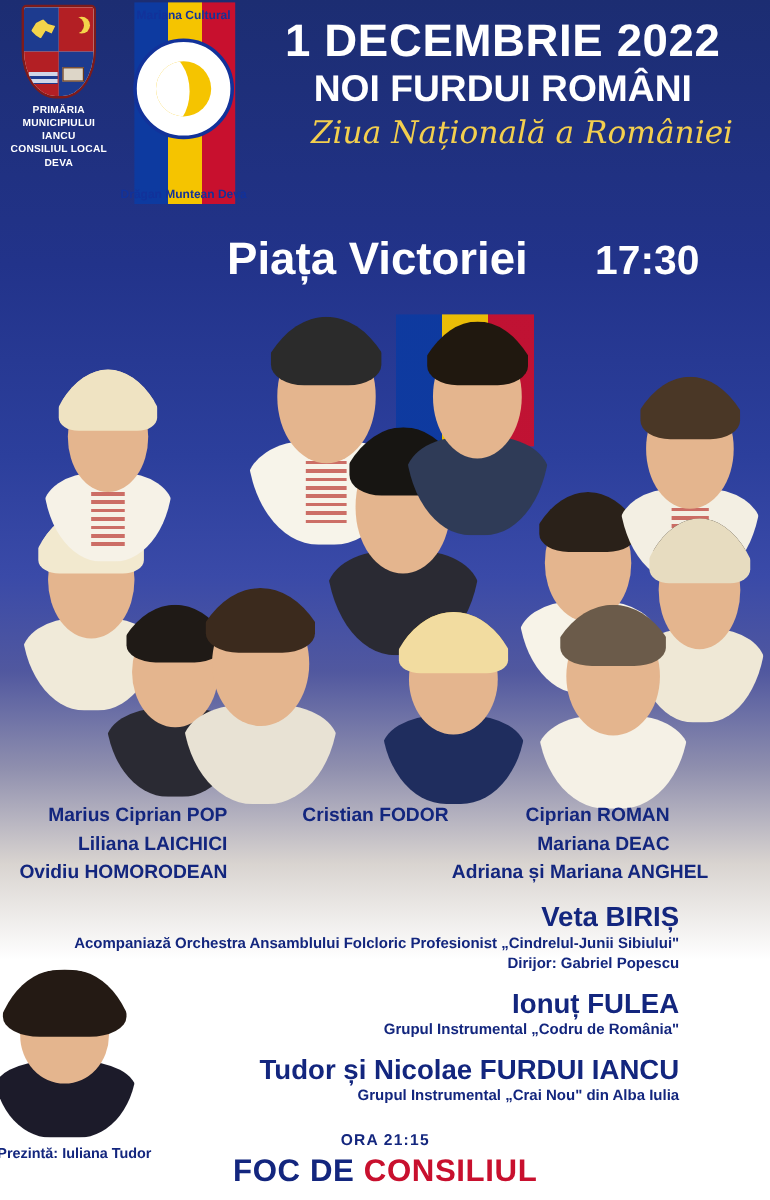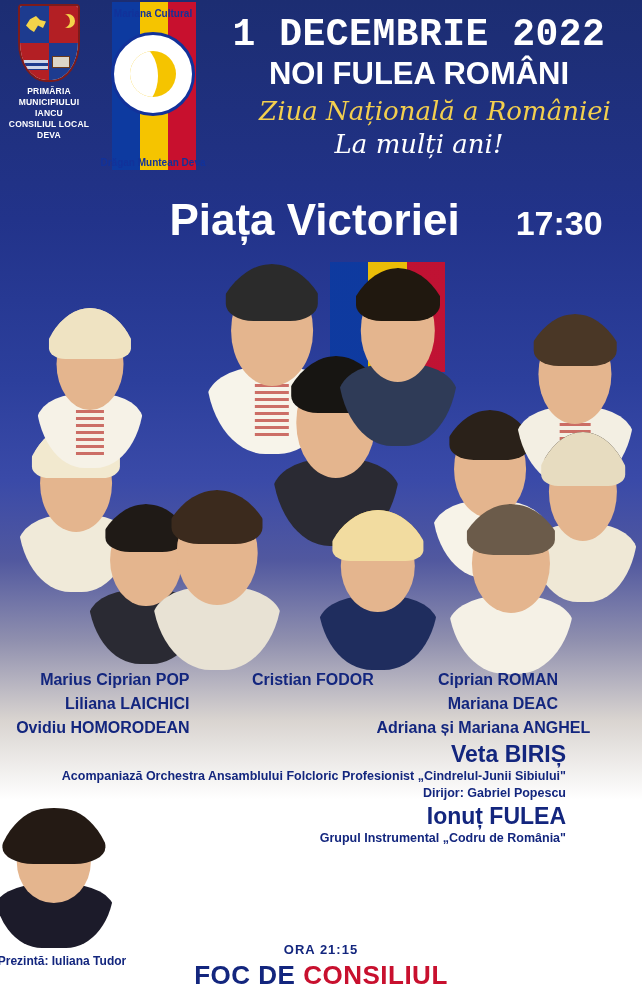--- a/index.html
+++ b/index.html
@@ -170,21 +170,20 @@
     right: 0;
     text-align: center;
     color: #ffffff;
   }
   .h-date {
     font-size: 38px;
     font-weight: bold;
     letter-spacing: .5px;
     line-height: 42px;
     white-space: nowrap;
-    font-family: Liberation Mono, monospace;
   }
   .h-sub {
     font-size: 31px;
     font-weight: bold;
     line-height: 36px;
     white-space: nowrap;
   }
   .h-script1 {
     font-family: "DejaVu Serif", serif;
     font-style: italic;
@@ -208,21 +207,21 @@
     left: 130px;
     right: 0;
     top: 195px;
     display: flex;
     align-items: baseline;
     justify-content: center;
     gap: 56px;
     color: #ffffff;
     white-space: nowrap;
   }
-  .place-name { font-size: 44px; font-weight: bold; }
+  .place-name { font-size: 38px; font-weight: bold; }
   .place-time { font-size: 34px; font-weight: bold; }
 
   
   .flag-band {
     position: absolute;
     left: 330px;
     top: 262px;
     width: 115px;
     height: 110px;
     background: linear-gradient(90deg, #0d3aa0 0 33.33%, #f5c400 33.33% 66.66%, #c8102e 66.66% 100%);
@@ -310,21 +309,21 @@
   .name-col { width: 33%; }
   .nm {
     color: #13267e;
     font-size: 16px;
     font-weight: bold;
     line-height: 24px;
     white-space: nowrap;
   }
   .nm-mid { padding-top: 0; }
 
-  .block { margin-top: 0; }
+  .block { margin-top: 10px; }
   .big-name {
     color: #13267e;
     font-size: 23px;
     font-weight: bold;
     line-height: 28px;
   }
   .sub-line {
     color: #13267e;
     font-size: 12.5px;
     font-weight: bold;
@@ -414,23 +413,22 @@
       <div class="cc-flag"></div>
       <div class="cc-title">Mariana Cultural</div>
       <div class="cc-circle">
         <div class="inner-shape"></div>
       </div>
       <div class="cc-bottom">Drăgan Muntean Deva</div>
     </div>
 
     <div class="header-text">
       <div class="h-date">1 DECEMBRIE 2022</div>
-      <div class="h-sub">NOI FULEA ROMÂNI</div>
+      <div class="h-sub">NOI FURDUI ROMÂNI</div>
       <div class="h-script1">Ziua Națională a României</div>
-      <div class="h-script2">La mulți ani!</div>
     </div>
 
     <div class="place-row">
       <div class="place-name">Piața Victoriei</div>
       <div class="place-time">17:30</div>
     </div>
   </div>
 
   <div class="flag-band"></div>
 
@@ -522,20 +520,24 @@
       <div class="big-name">Veta BIRIȘ</div>
       <div class="sub-line">Acompaniază Orchestra Ansamblului Folcloric Profesionist „Cindrelul-Junii Sibiului"</div>
       <div class="sub-line">Dirijor: Gabriel Popescu</div>
     </div>
 
     <div class="block">
       <div class="big-name">Ionuț FULEA</div>
       <div class="sub-line">Grupul Instrumental „Codru de România"</div>
     </div>
 
+    <div class="block">
+      <div class="big-name">Tudor și Nicolae FURDUI IANCU</div>
+      <div class="sub-line">Grupul Instrumental „Crai Nou" din Alba Iulia</div>
+    </div>
   </div>
 
   <div class="presenter">
     <div class="p-img">
       <div class="body" style="background:#1c1b2a;"></div>
       <div class="face" style="top:10%;"></div>
       <div class="hair" style="background:#241a14; width:86%; height:40%;"></div>
     </div>
     <div class="presenter-caption">Prezintă: Iuliana Tudor</div>
   </div>

